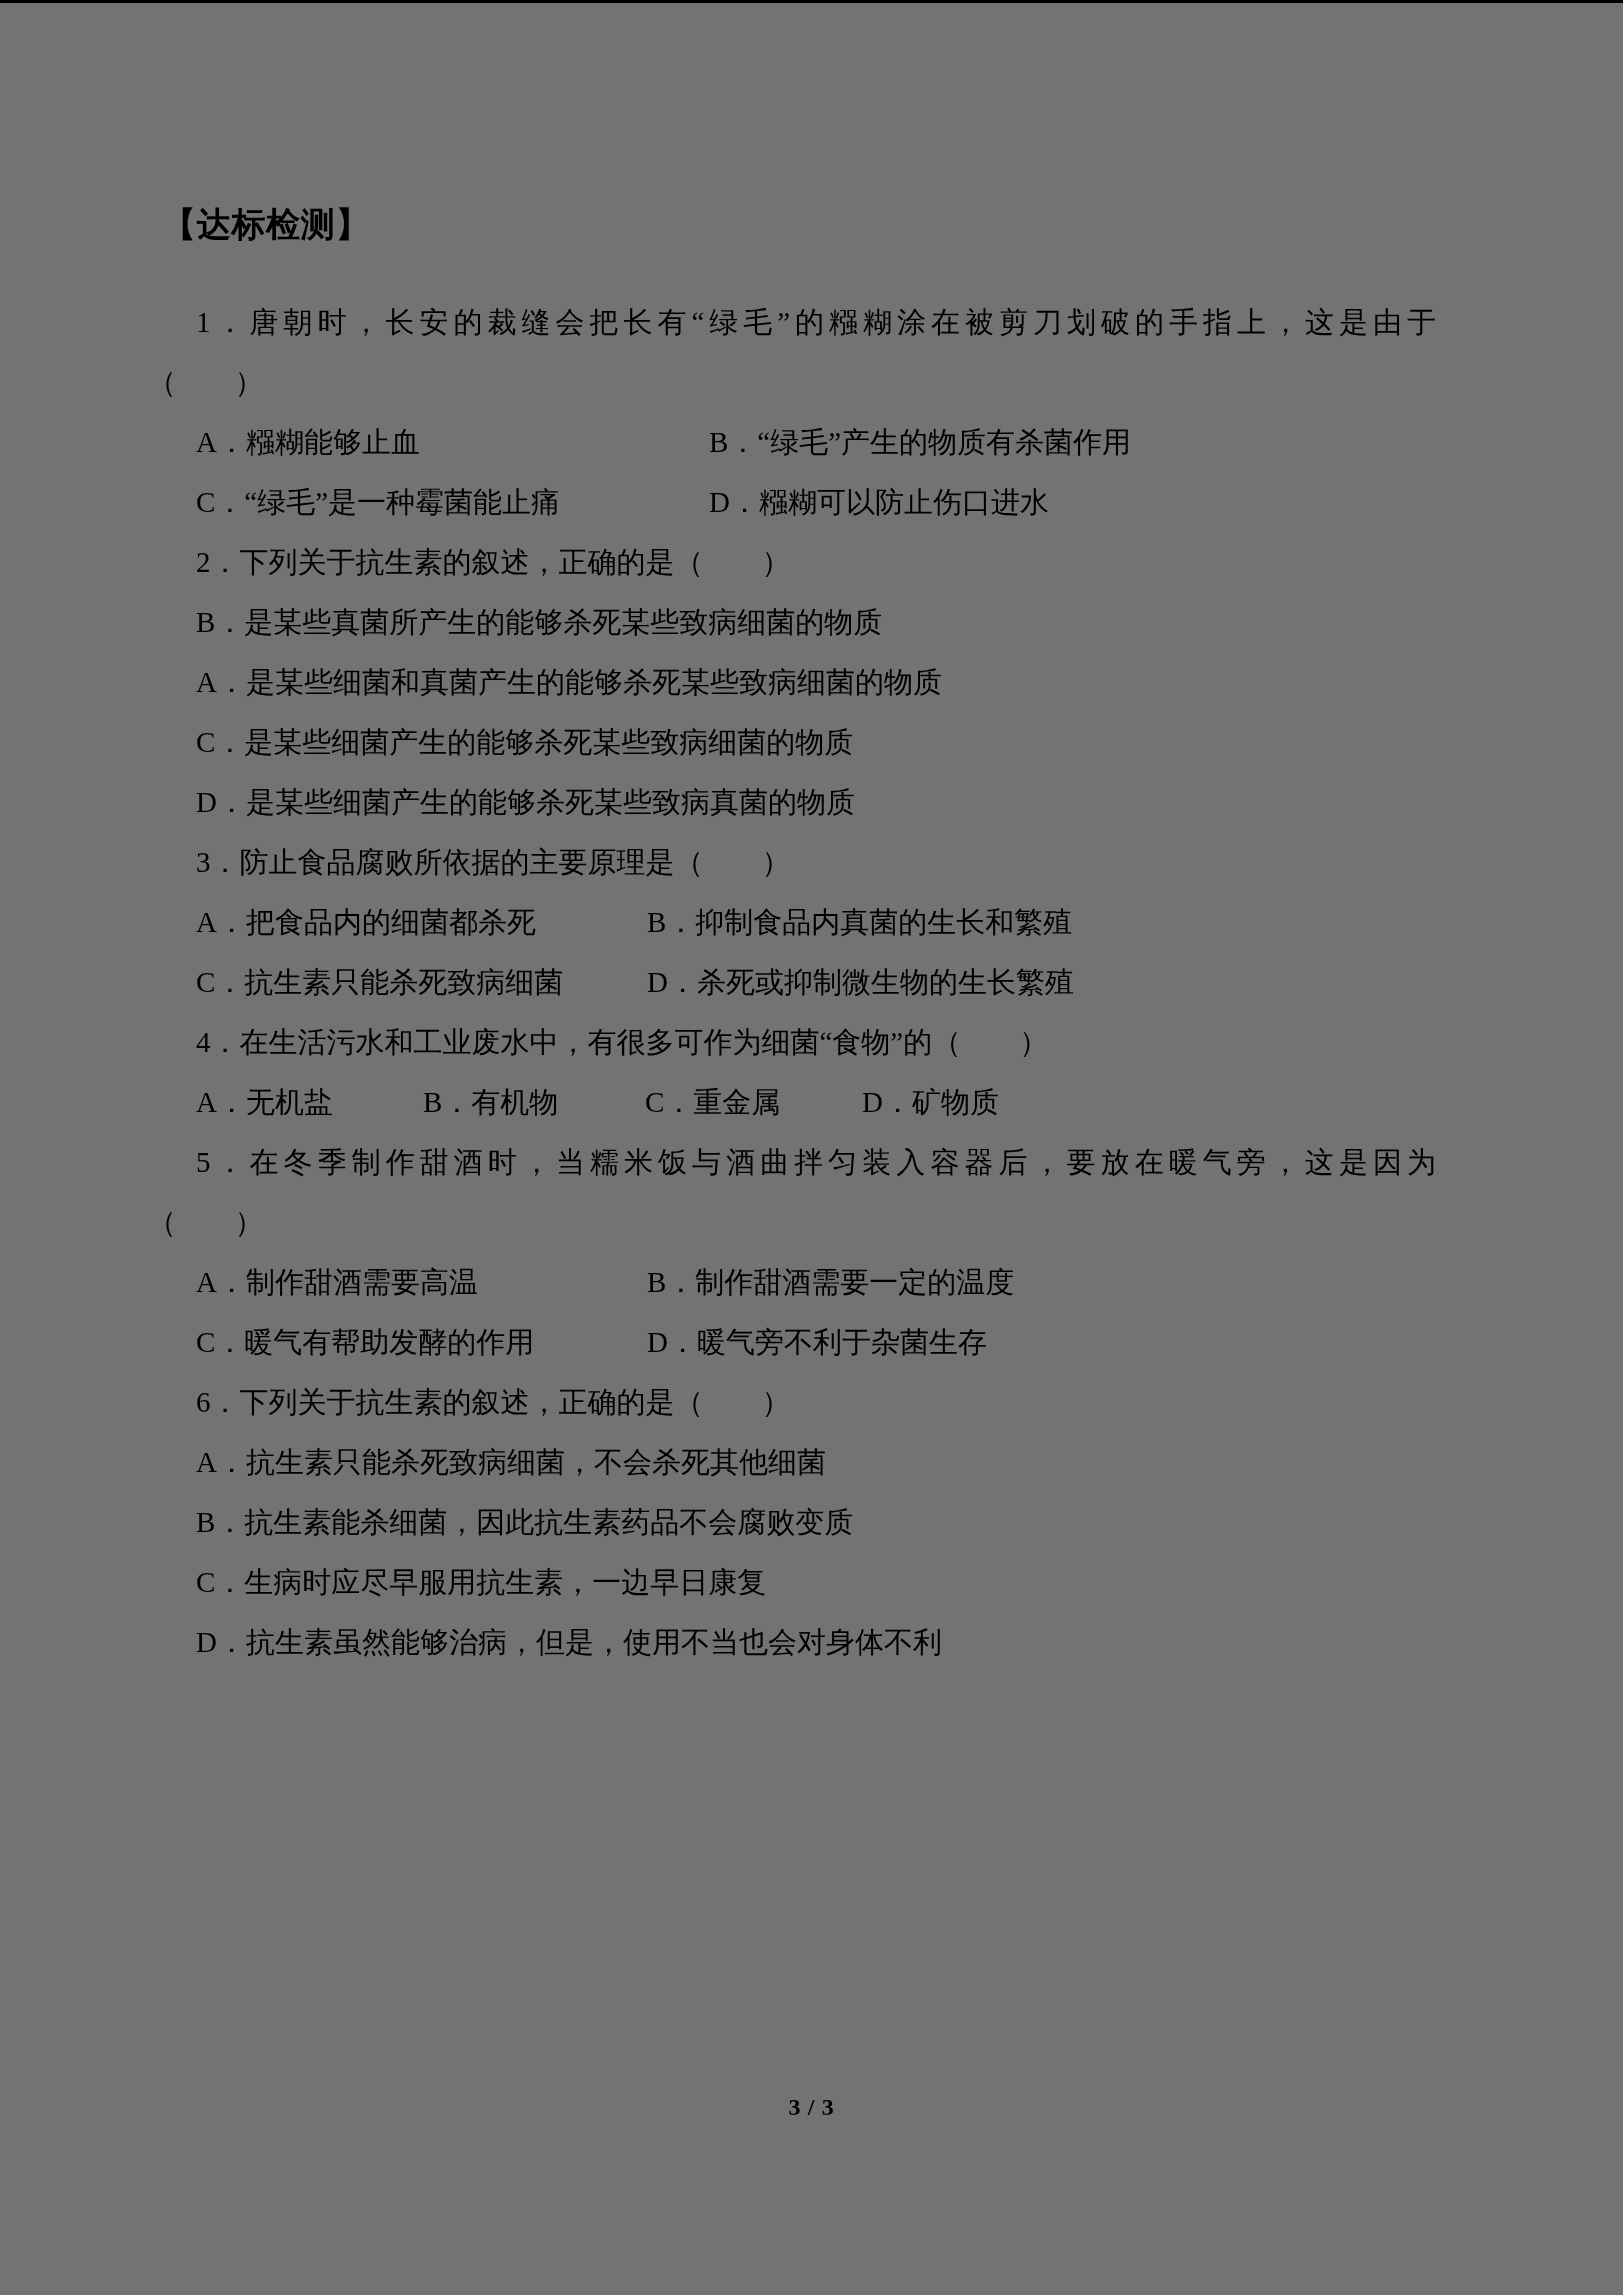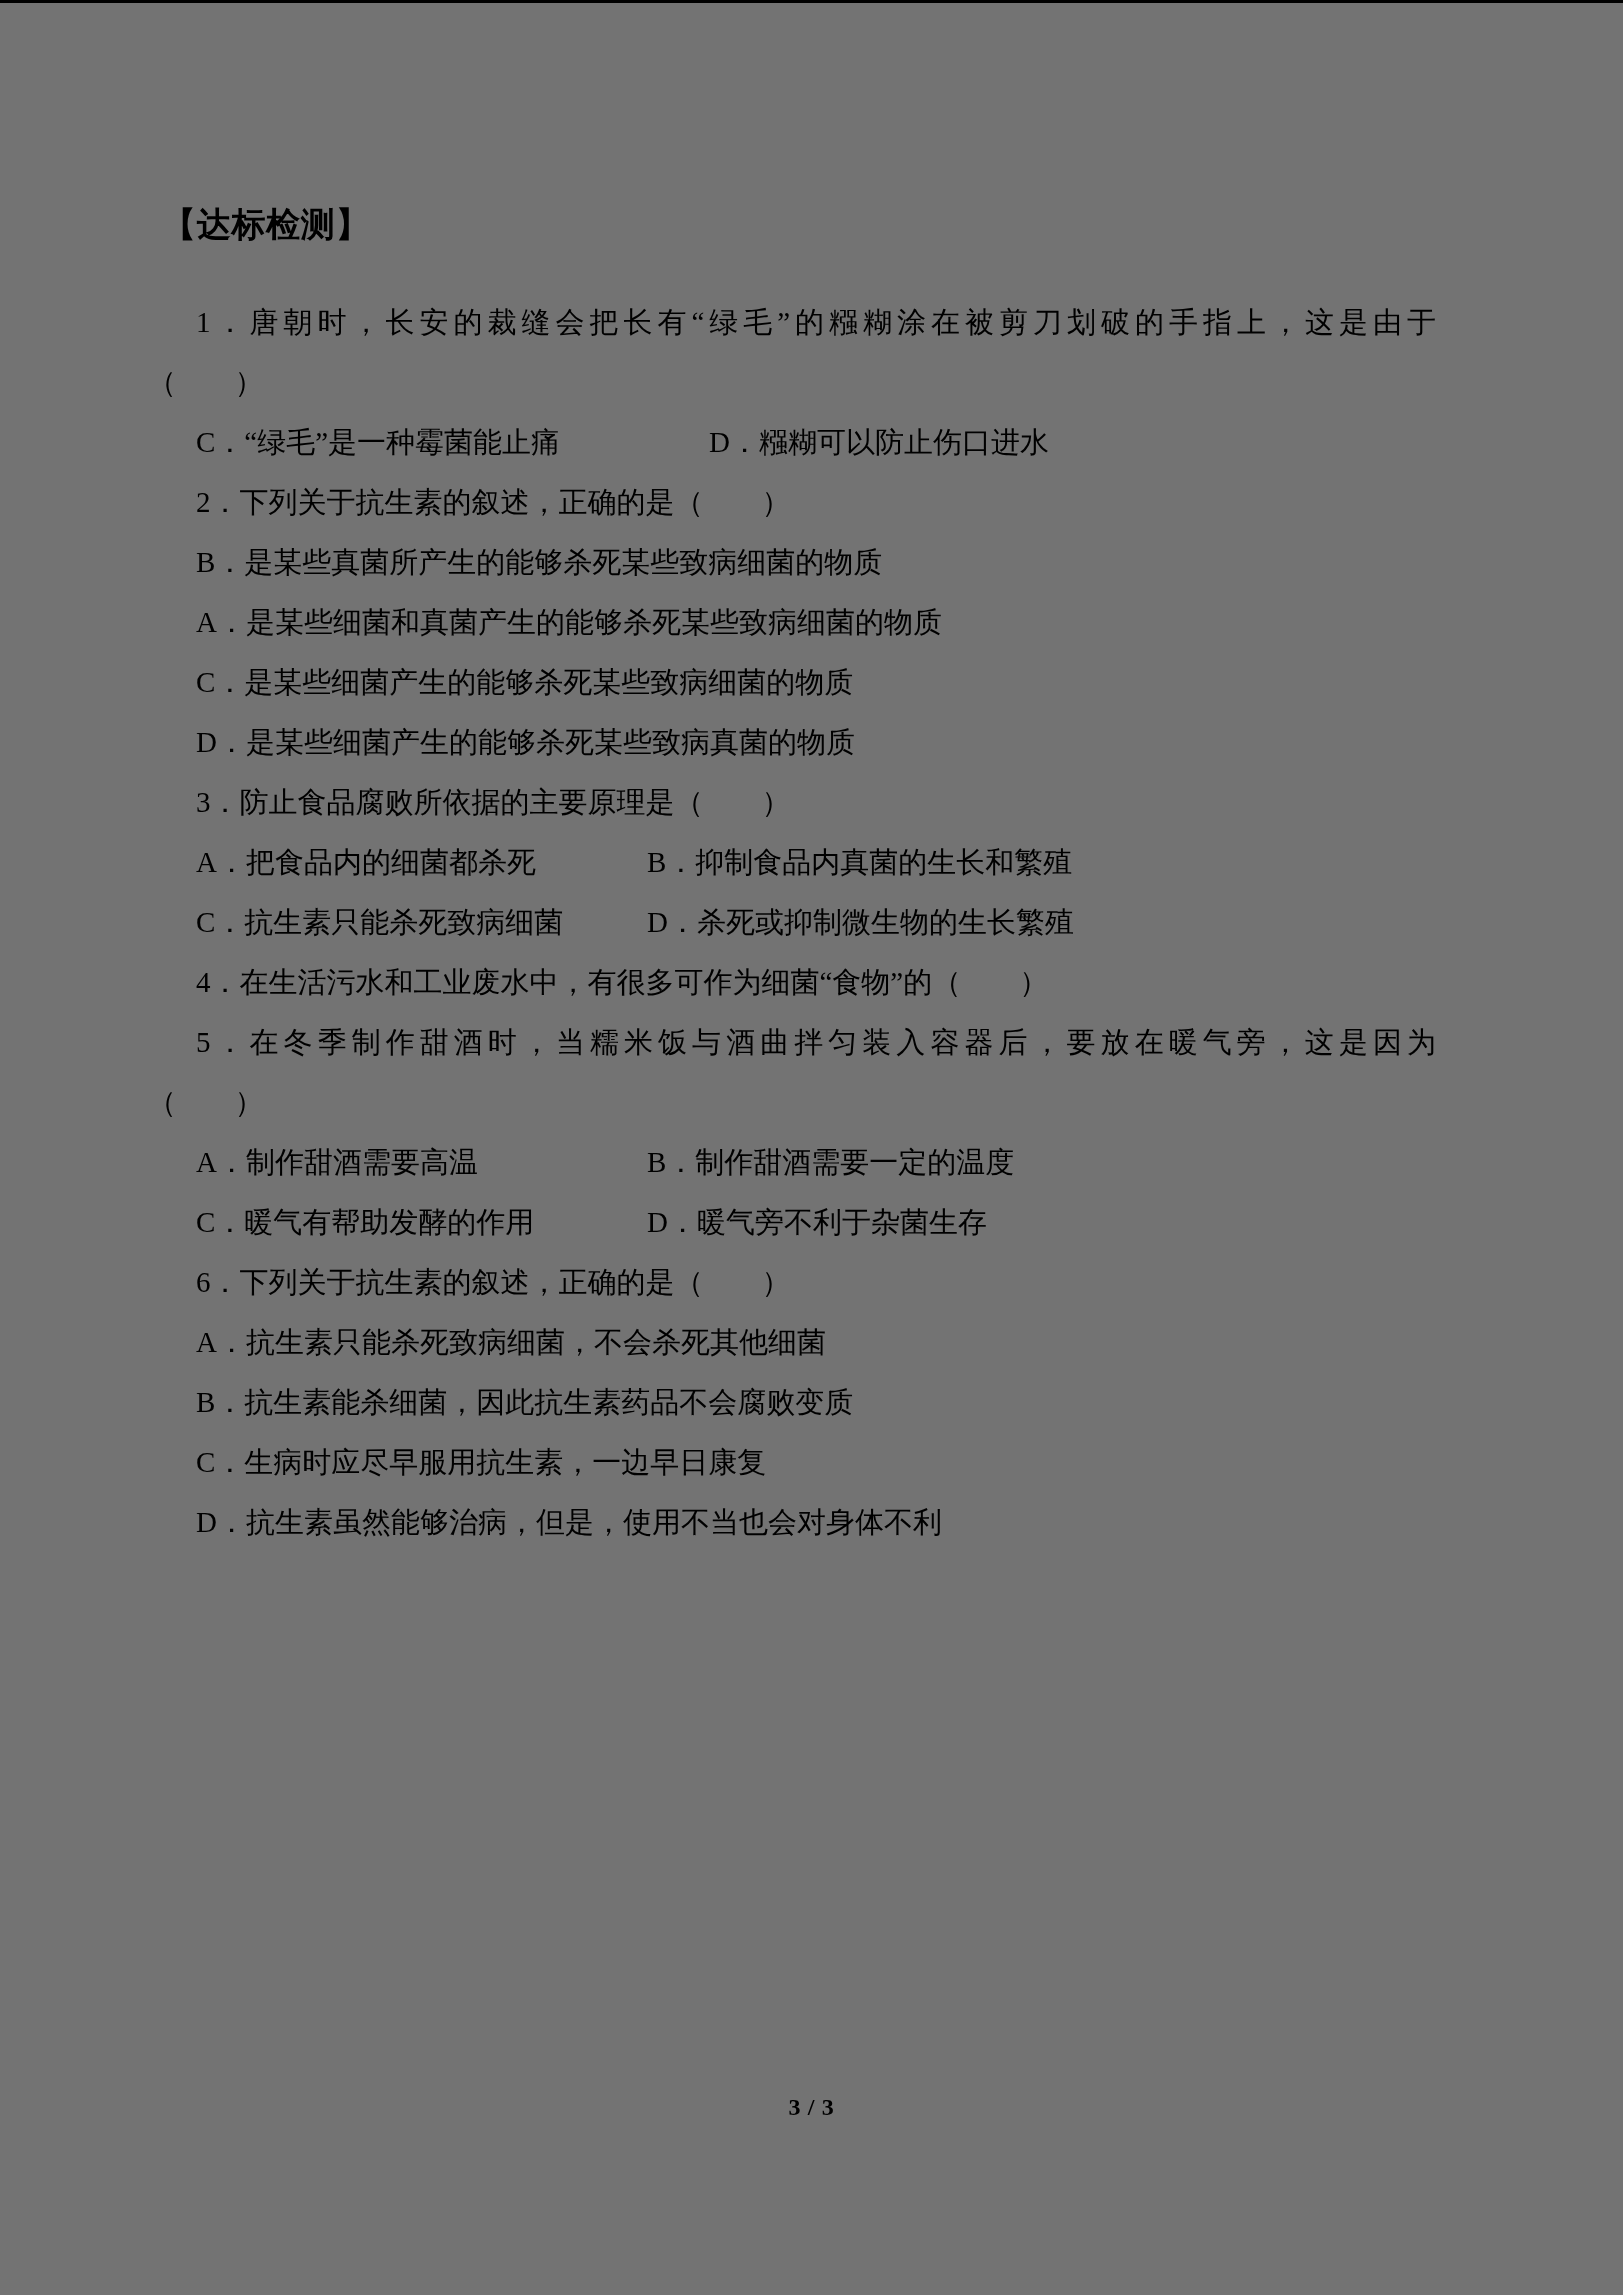--- a/index.html
+++ b/index.html
@@ -62,20 +62,24 @@
 <div class="page">
   <div class="topbar"></div>
 
   <div class="doc-title">【达标检测】</div>
 
   <div class="content">
 
     <div class="line stretch">1．唐朝时，长安的裁缝会把长有“绿毛”的糨糊涂在被剪刀划破的手指上，这是由于</div>
     <div class="line paren">（　　）</div>
     <div class="line indent row">
+      <span class="c752">A．糨糊能够止血</span>
+      <span>B．“绿毛”产生的物质有杀菌作用</span>
+    </div>
+    <div class="line indent row">
       <span class="c752">C．“绿毛”是一种霉菌能止痛</span>
       <span>D．糨糊可以防止伤口进水</span>
     </div>
 
     <div class="line indent">2．下列关于抗生素的叙述，正确的是（　　）</div>
     <div class="line indent">B．是某些真菌所产生的能够杀死某些致病细菌的物质</div>
     <div class="line indent">A．是某些细菌和真菌产生的能够杀死某些致病细菌的物质</div>
     <div class="line indent">C．是某些细菌产生的能够杀死某些致病细菌的物质</div>
     <div class="line indent">D．是某些细菌产生的能够杀死某些致病真菌的物质</div>
 
@@ -83,20 +87,26 @@
     <div class="line indent row">
       <span class="c662">A．把食品内的细菌都杀死</span>
       <span>B．抑制食品内真菌的生长和繁殖</span>
     </div>
     <div class="line indent row">
       <span class="c662">C．抗生素只能杀死致病细菌</span>
       <span>D．杀死或抑制微生物的生长繁殖</span>
     </div>
 
     <div class="line indent">4．在生活污水和工业废水中，有很多可作为细菌“食物”的（　　）</div>
+    <div class="line indent row">
+      <span class="c333">A．无机盐</span>
+      <span class="c326">B．有机物</span>
+      <span class="c318">C．重金属</span>
+      <span>D．矿物质</span>
+    </div>
 
     <div class="line stretch">5．在冬季制作甜酒时，当糯米饭与酒曲拌匀装入容器后，要放在暖气旁，这是因为</div>
     <div class="line paren">（　　）</div>
     <div class="line indent row">
       <span class="c662">A．制作甜酒需要高温</span>
       <span>B．制作甜酒需要一定的温度</span>
     </div>
     <div class="line indent row">
       <span class="c662">C．暖气有帮助发酵的作用</span>
       <span>D．暖气旁不利于杂菌生存</span>

